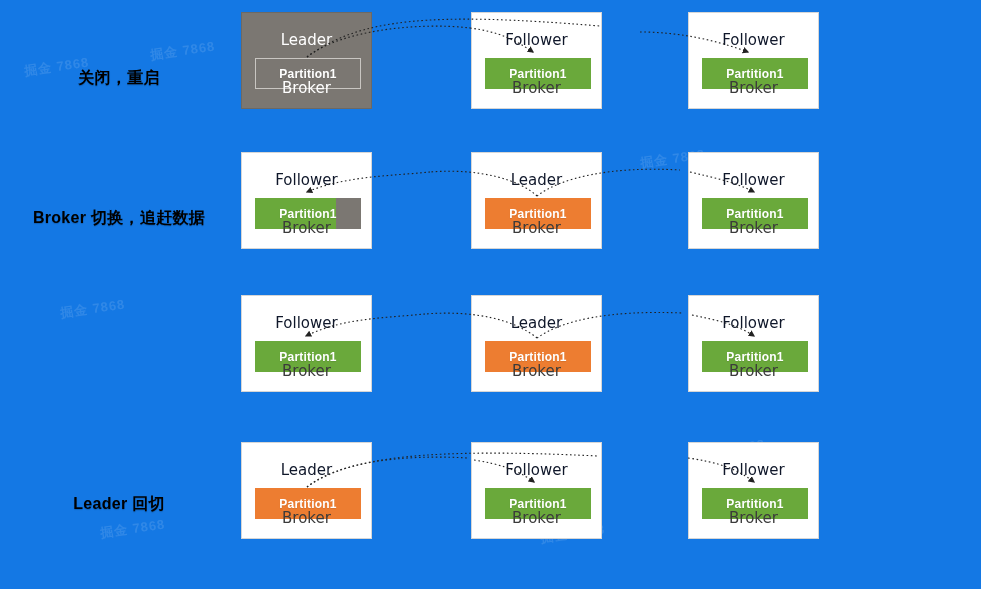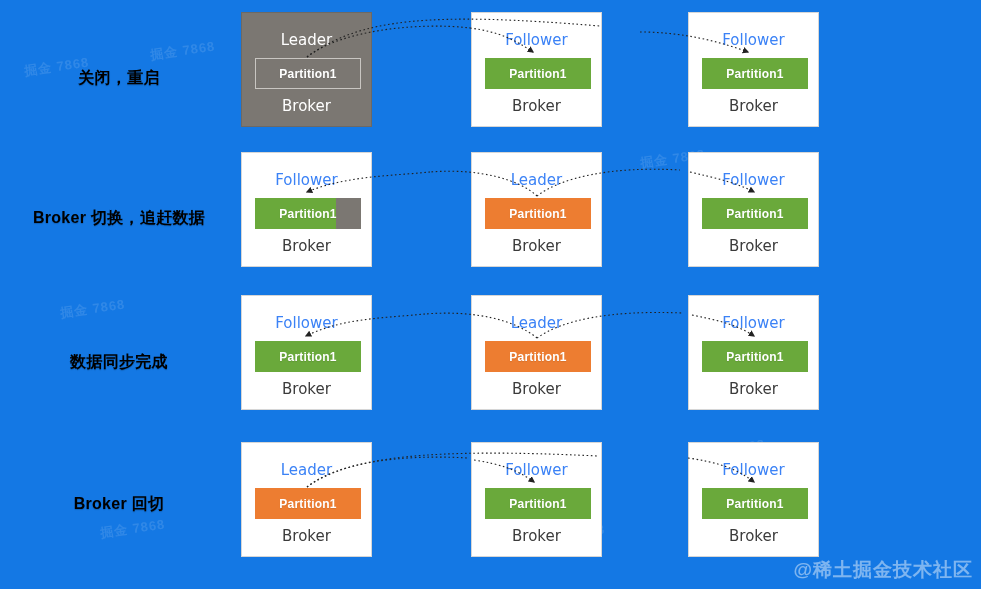--- a/index.html
+++ b/index.html
@@ -33,39 +33,39 @@
     font-weight: 700;
     letter-spacing: 0.3px;
     white-space: nowrap;
     text-shadow: 0 1px 1px rgba(0,0,0,0.18);
   }
 
   
   .broker {
     position: absolute;
     width: 131px;
-    height: 115px;
+    height: 97px;
     background: #ffffff;
     border: 1px solid #d6d6d6;
     box-sizing: border-box;
     box-shadow: 0 0 0 0 rgba(0,0,0,0);
   }
   .broker.offline {
     background: #7b7772;
     border: 1px solid #6d6964;
   }
 
   .role {
     position: absolute;
     top: 20px;
     left: 0;
     width: 100%;
     text-align: center;
     font-size: 15px;
-    color: #3b82f6;
+    color: #0f172a;
     font-family: "DejaVu Sans", sans-serif;
     font-weight: 400;
     line-height: 1;
   }
   .broker.offline .role { color: #ffffff; }
 
   .brokername {
     position: absolute;
     bottom: 12px;
     left: 0;
@@ -215,21 +215,20 @@
 
   <div class="broker" style="left:688px; top:152px;">
     <div class="role">Follower</div>
     <div class="partition">
       <div class="fill green" style="width:100%;"></div>
       <div class="ptext">Partition1</div>
     </div>
     <div class="brokername">Broker</div>
   </div>
 
-  <div class="row-label" style="top:352px;">数据同步完成</div>
 
   <div class="broker" style="left:241px; top:295px;">
     <div class="role">Follower</div>
     <div class="partition">
       <div class="fill green" style="width:100%;"></div>
       <div class="ptext">Partition1</div>
     </div>
     <div class="brokername">Broker</div>
   </div>
 
@@ -244,21 +243,21 @@
 
   <div class="broker" style="left:688px; top:295px;">
     <div class="role">Follower</div>
     <div class="partition">
       <div class="fill green" style="width:100%;"></div>
       <div class="ptext">Partition1</div>
     </div>
     <div class="brokername">Broker</div>
   </div>
 
-  <div class="row-label" style="top:494px;">Broker 回切</div>
+  <div class="row-label" style="top:494px;">Leader 回切</div>
 
   <div class="broker" style="left:241px; top:442px;">
     <div class="role">Leader</div>
     <div class="partition">
       <div class="fill orange" style="width:100%;"></div>
       <div class="ptext">Partition1</div>
     </div>
     <div class="brokername">Broker</div>
   </div>
 
@@ -309,15 +308,14 @@
     </g>
 
     <g>
       <path d="M 307,487 C 336,463 400,454 468,458" fill="none" stroke="#222222" stroke-width="1.1" stroke-dasharray="1.6 2.6"></path>
       <path d="M 307,487 C 350,456 430,448 598,456" fill="none" stroke="#222222" stroke-width="1.1" stroke-dasharray="1.6 2.6"></path>
       <path d="M 474,460 C 500,464 518,470 534,482" fill="none" stroke="#222222" stroke-width="1.1" stroke-dasharray="1.6 2.6" marker-end="url(#ah)"></path>
       <path d="M 688,458 C 716,462 736,468 754,482" fill="none" stroke="#222222" stroke-width="1.1" stroke-dasharray="1.6 2.6" marker-end="url(#ah)"></path>
     </g>
   </svg>
 
-  <div class="wm-main">@稀土掘金技术社区</div>
 
 </div>
 
 </body></html>

